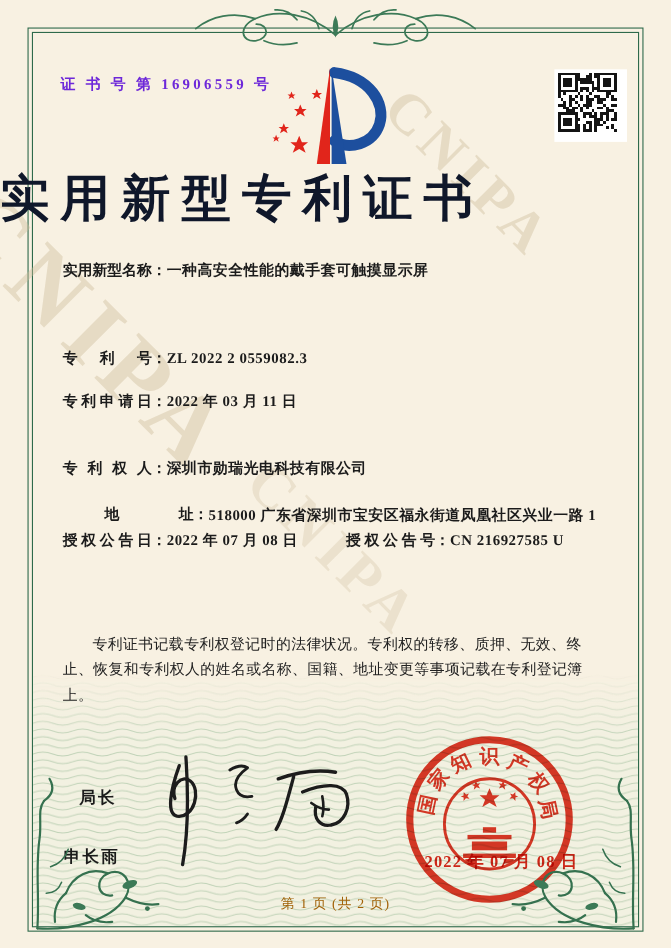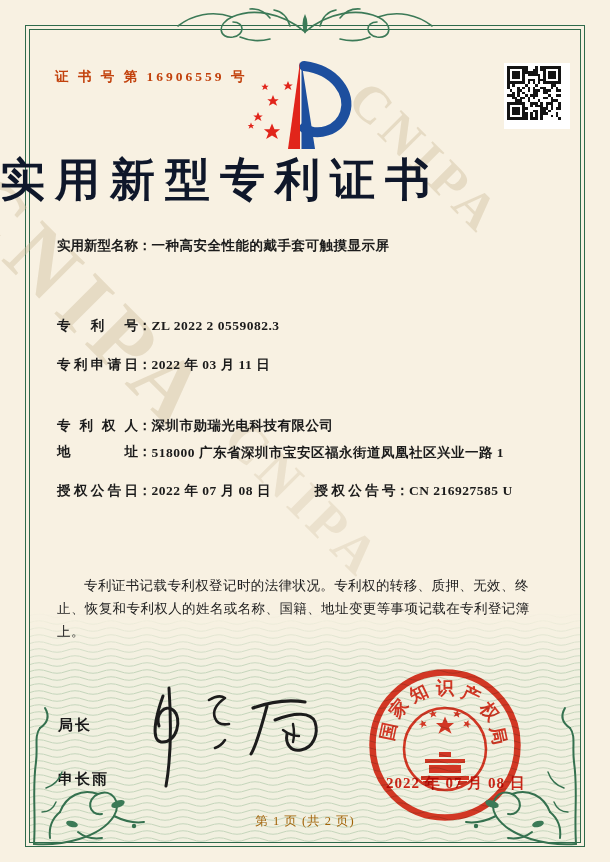--- a/index.html
+++ b/index.html
@@ -13,21 +13,21 @@
   .frame-inner{position:absolute;left:29px;right:29px;top:29px;bottom:19px;border:1px solid #2e6a4b;z-index:1;}
   .ornament{position:absolute;z-index:4;}
   .waves{position:absolute;left:30px;top:612px;z-index:1;}
   
   .wm{position:absolute;z-index:1;font-weight:bold;color:rgba(206,189,156,.42);
       transform:rotate(45deg);letter-spacing:6px;white-space:nowrap;}
   .wm1{left:330px;top:128px;font-size:52px;}
   .wm2{left:-78px;top:250px;font-size:88px;letter-spacing:10px;}
   .wm3{left:205px;top:468px;font-size:54px;color:rgba(206,189,156,.30);}
   
-  .cert-no{position:absolute;left:55px;top:68px;font-size:13.5px;letter-spacing:3px;font-weight:600;color:#c2410c;z-index:2;}
+  .cert-no{position:absolute;left:55px;top:68px;font-size:13.5px;letter-spacing:3px;font-weight:600;color:#6d28d9;z-index:2;}
   .logo{position:absolute;left:238px;top:56px;z-index:2;}
   .qr{position:absolute;left:504px;top:63px;width:60px;height:60px;background:#fff;padding:3px;z-index:2;}
   .title{position:absolute;left:0;right:0;top:150px;text-align:left;font-size:45px;font-weight:700;letter-spacing:10px;color:#0f172a;z-index:2;}
   
   .frow{position:absolute;left:57px;right:55px;font-size:13.5px;font-weight:600;z-index:2;line-height:20px;}
   .flabel{display:inline-block;width:81px;text-align:justify;text-align-last:justify;vertical-align:top;}
   .fcolon{display:inline-block;vertical-align:top;}
   .fvalue{display:inline-block;vertical-align:top;letter-spacing:.5px;}
   .addr .fvalue div{line-height:21px;}
   .gpair1{display:inline-block;width:163px;vertical-align:top;letter-spacing:.5px;}
@@ -390,30 +390,30 @@
   </div>
   <div class="frow" style="top:316px;">
     <span class="flabel">专利号</span><span class="fcolon">：</span><span class="fvalue">ZL 2022 2 0559082.3</span>
   </div>
   <div class="frow" style="top:355px;">
     <span class="flabel">专利申请日</span><span class="fcolon">：</span><span class="fvalue">2022 年 03 月 11 日</span>
   </div>
   <div class="frow" style="top:416px;">
     <span class="flabel">专利权人</span><span class="fcolon">：</span><span class="fvalue">深圳市勋瑞光电科技有限公司</span>
   </div>
-  <div class="frow addr" style="top:442px;">
+  <div class="frow addr" style="top:458px;margin-left:38px;">
     <span class="flabel">地址</span><span class="fcolon">：</span><span class="fvalue"><div>518000 广东省深圳市宝安区福永街道凤凰社区兴业一路 1</div></span>
   </div>
   <div class="frow" style="top:481px;">
     <span class="flabel">授权公告日</span><span class="fcolon">：</span><span class="gpair1">2022 年 07 月 08 日</span><span class="flabel">授权公告号</span><span class="fcolon">：</span><span class="fvalue">CN 216927585 U</span>
   </div>
 
   <div class="para" style="top:574px;">专利证书记载专利权登记时的法律状况。专利权的转移、质押、无效、终止、恢复和专利权人的姓名或名称、国籍、地址变更等事项记载在专利登记簿上。</div>
 
-  <div class="director" style="top:716px;">局长</div>
+  <div class="director" style="top:716px;margin-left:14px;">局长</div>
   <div class="director" style="top:770px;">申长雨</div>
 
   <svg class="sig" width="215" height="118" viewBox="0 0 215 118">
     <g fill="none" stroke="#1c1c1c" stroke-width="3" stroke-linecap="round" stroke-linejoin="round">
       <path d="M38,18 C30,40 26,62 36,64 C52,66 58,40 48,32 C40,26 30,36 34,48"></path>
       <path d="M44,10 C46,40 46,80 41,108"></path>
       <path d="M84,22 q10,-6 16,-2 q-14,10 -10,20 q3,8 14,6" stroke-width="2.6"></path>
       <path d="M100,62 q-4,6 -10,8" stroke-width="2.6"></path>
       <path d="M128,30 q28,-10 52,-6" stroke-width="3.2"></path>
       <path d="M142,28 C136,50 132,66 126,76"></path>

